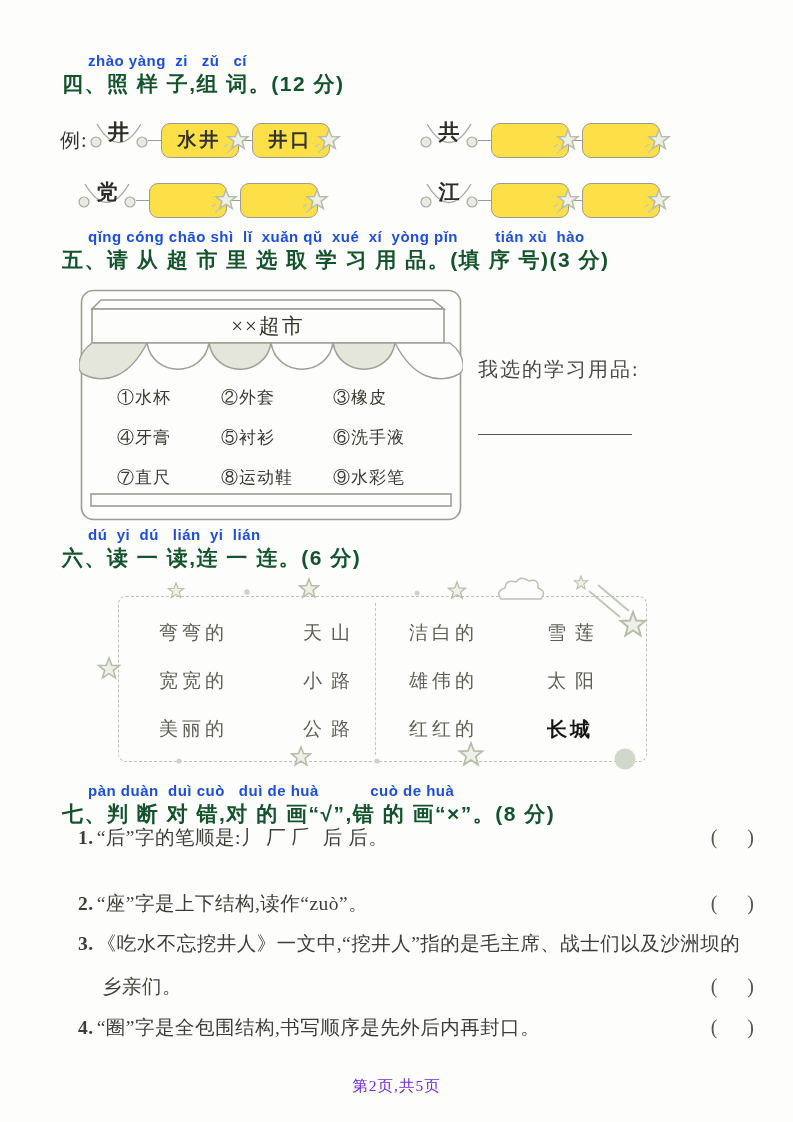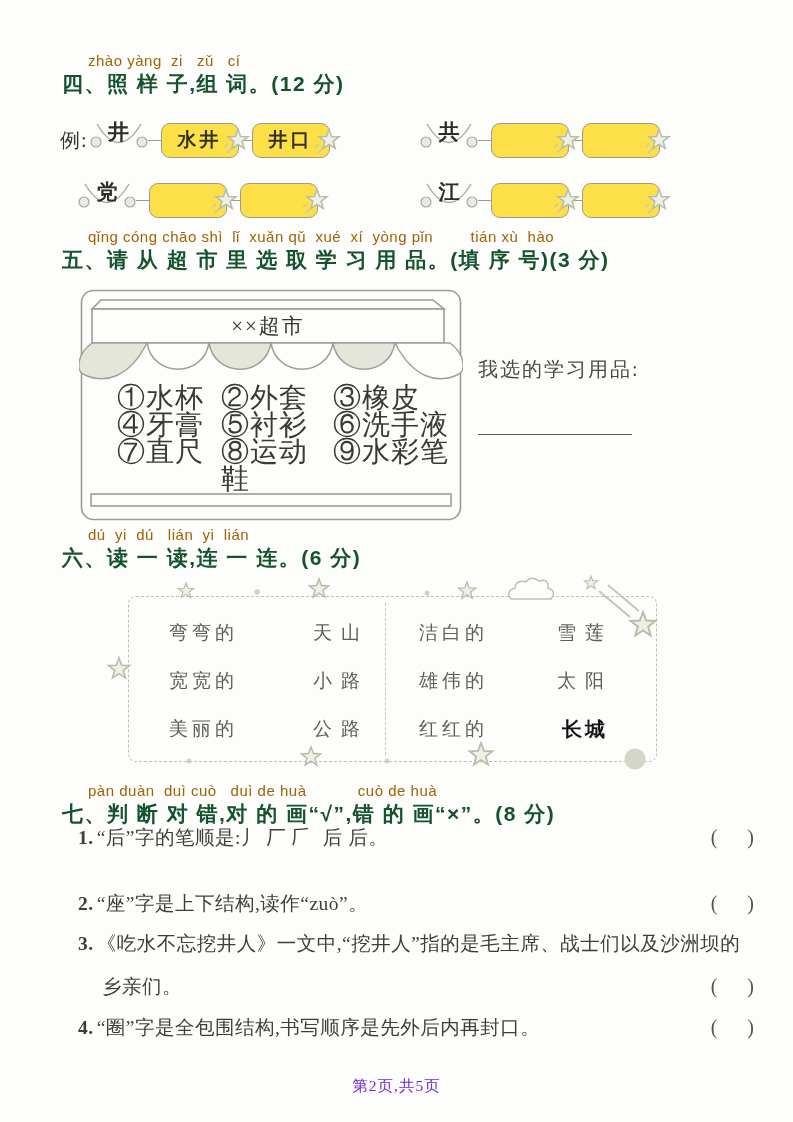--- a/index.html
+++ b/index.html
@@ -1,47 +1,47 @@
 <!DOCTYPE html>
 <html><head>
 <meta charset="utf-8">
 <style>
   html,body{margin:0;padding:0;background:#e9e9e9;}
   .sheet{position:relative;width:793px;height:1122px;margin:0 auto;background:#fdfdfc;overflow:hidden;
          font-family:"Liberation Serif",serif;color:#3e3e38;}
   .abs{position:absolute;}
   
-  .pinyin{font-family:"Liberation Sans",sans-serif;font-size:15px;color:#a16207;
-          white-space:pre;letter-spacing:.5px;}
+  .pinyin{font-family:"Liberation Sans",sans-serif;font-size:15px;color:#1d4ed8;
+          white-space:pre;letter-spacing:.5px;font-weight:bold;}
   .stitle{font-family:"Liberation Sans",sans-serif;font-weight:700;font-size:21px;color:#14532d;
           letter-spacing:1.5px;white-space:pre;}
   
   .chainrow{position:absolute;display:flex;align-items:center;height:48px;}
   .exlabel{font-size:20px;color:#35352f;margin-right:2px;letter-spacing:1px;}
   .swing{position:relative;width:58px;height:46px;flex:0 0 auto;}
   .swing svg{position:absolute;left:0;top:0;}
   .swing-char{position:absolute;left:0;top:1px;width:58px;text-align:center;
               font-size:21px;font-weight:700;color:#2d2d27;}
   .conn{width:13px;height:0;border-top:1.5px solid #9c9c94;flex:0 0 auto;}
   .wordbox{position:relative;width:76px;height:33px;border:1.6px solid #9c9c94;border-radius:9px;
            background:#fde047;display:flex;align-items:center;justify-content:center;flex:0 0 auto;}
   .wordbox .wtxt{font-size:19px;color:#33332c;font-weight:700;letter-spacing:3px;}
   .boxstar{position:absolute;right:-15px;top:3px;pointer-events:none;}
   
   .store{position:absolute;left:79px;top:288px;width:384px;height:234px;}
   .store-sign{position:absolute;left:13px;top:21px;width:352px;height:23px;line-height:34px;
               text-align:center;font-size:21px;color:#35352c;letter-spacing:2px;}
   .store-items{position:absolute;left:38px;top:96px;display:grid;
-               grid-template-columns:104px 112px 132px;
-               font-size:28px;color:#3a3a32;letter-spacing:1px;line-height:27px;}
+               grid-template-columns:104px 112px 132px;row-gap:13px;
+               font-size:17px;color:#3a3a32;letter-spacing:1px;line-height:27px;}
   .choose{position:absolute;left:478px;top:356px;font-size:20px;color:#4a4a43;letter-spacing:2px;}
   .answer-line{position:absolute;left:478px;top:434px;width:154px;border-bottom:1.6px solid #56564f;}
   
-  .match-box{position:absolute;left:128px;top:596px;width:527px;height:164px;
-             border:1.6px dashed #c0c0b8;border-radius:8px;text-align:center;}
+  .match-box{position:absolute;left:118px;top:596px;width:527px;height:164px;
+             border:1.6px dashed #c0c0b8;border-radius:8px;}
   .match-divider{position:absolute;left:256px;top:6px;bottom:6px;border-left:1.6px dashed #c6c6be;}
   .mcol{position:absolute;top:12px;line-height:48px;font-size:19px;color:#5e5e56;}
   .mcol div{height:48px;}
   .madj{letter-spacing:4px;}
   .mnoun{letter-spacing:9px;}
   .modern{font-family:"Liberation Sans",sans-serif;color:#151515;font-weight:600;
           font-size:20px;letter-spacing:3px;}
   .deco{position:absolute;left:-25px;top:-25px;pointer-events:none;overflow:visible;}
   
   .judge{position:absolute;left:78px;width:652px;line-height:43px;font-size:19.5px;

